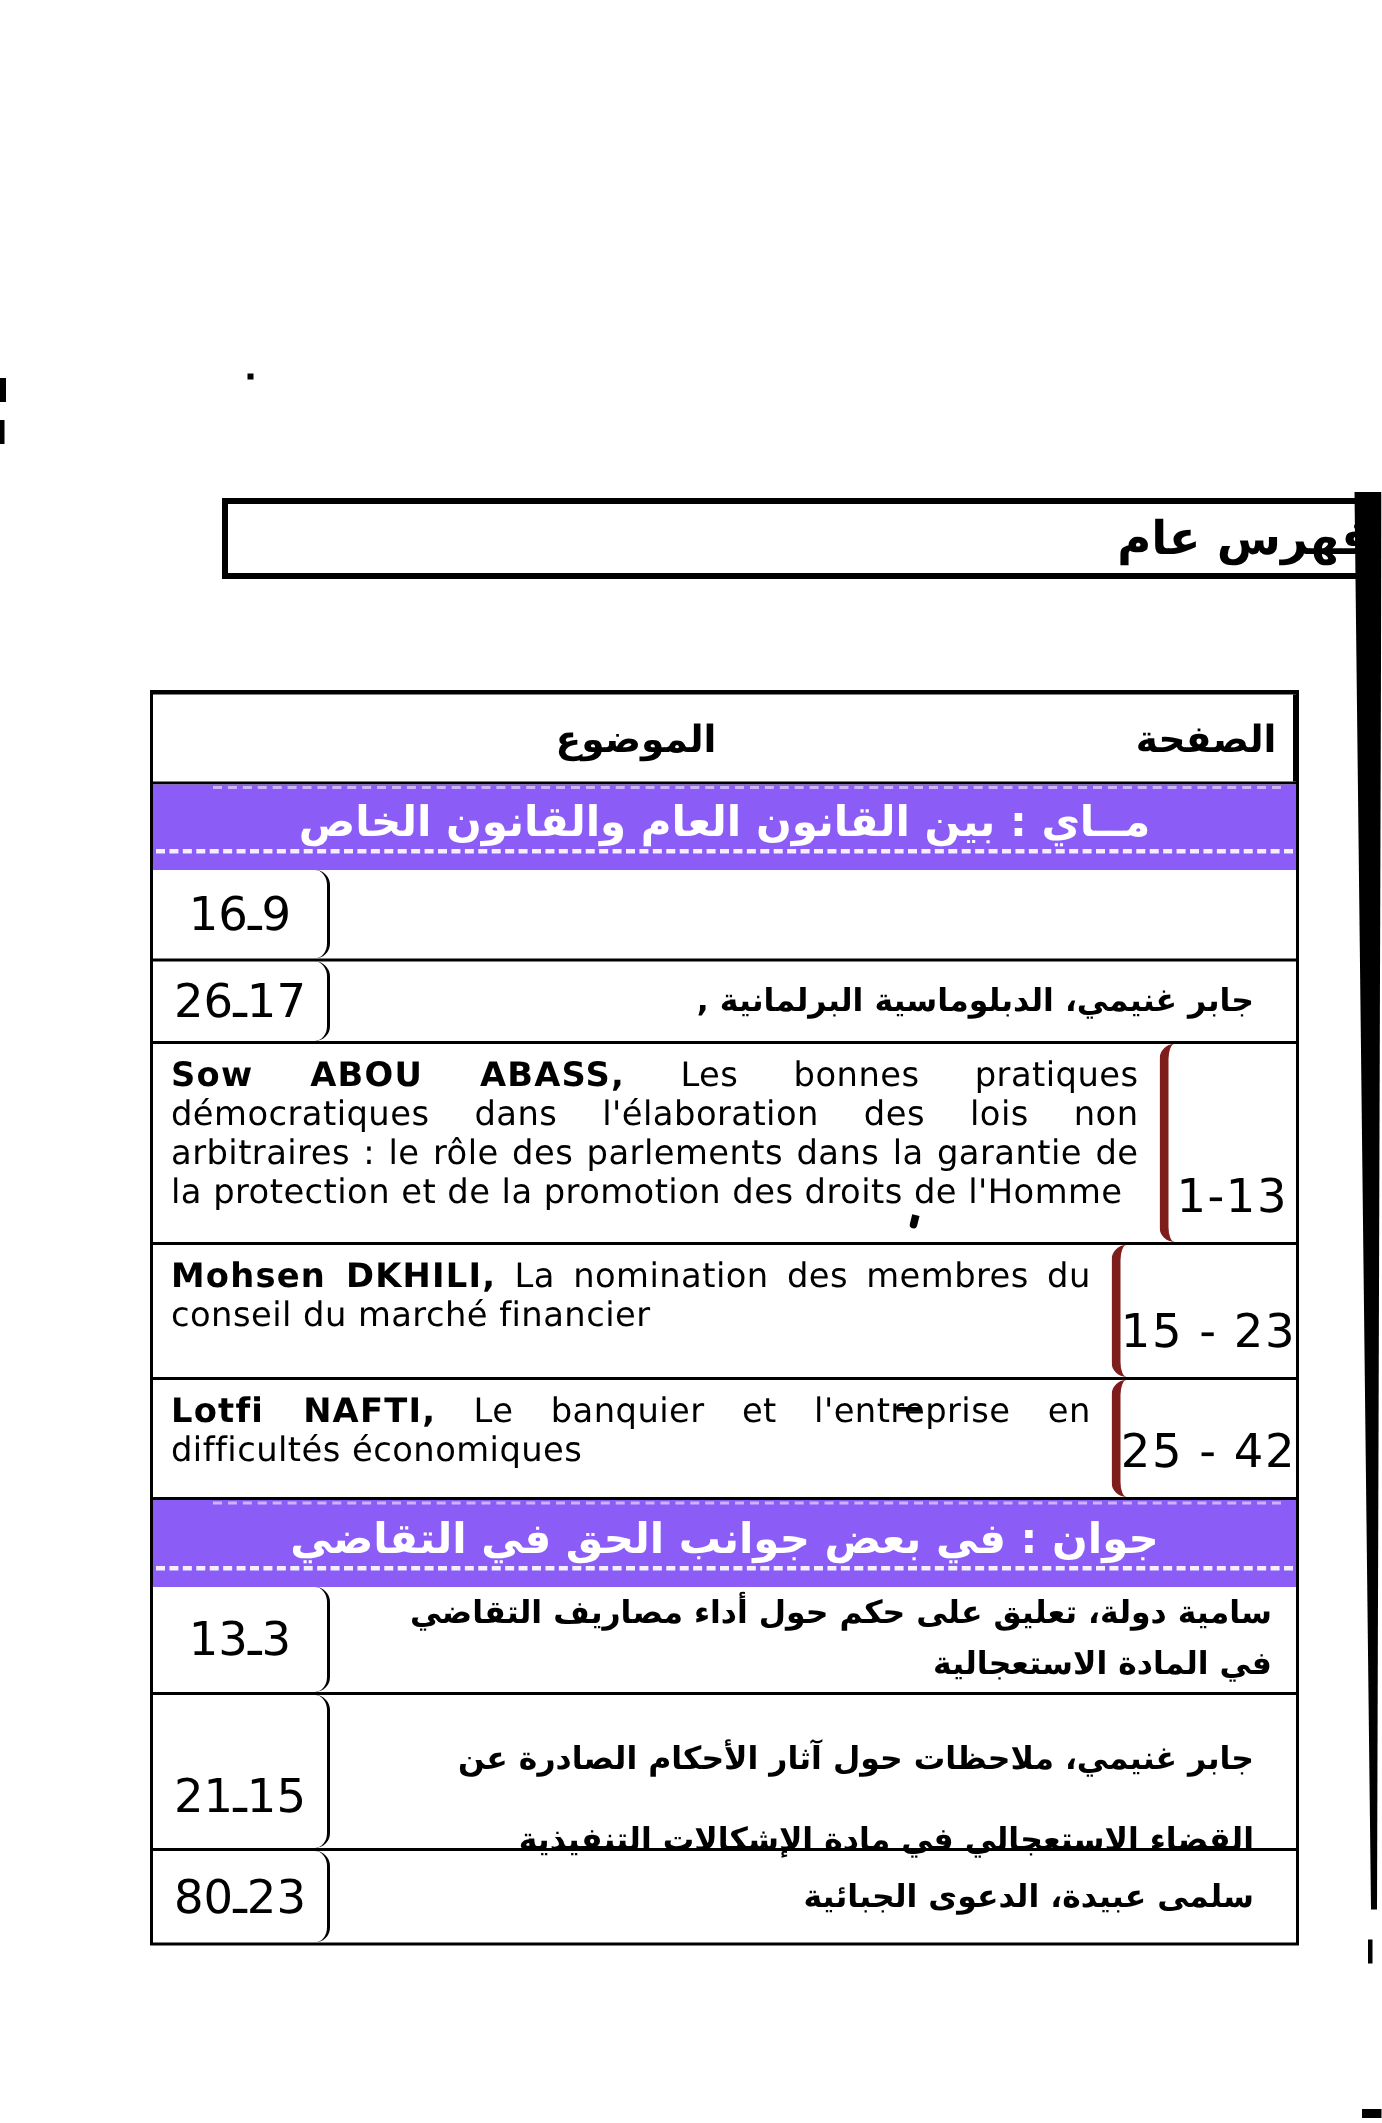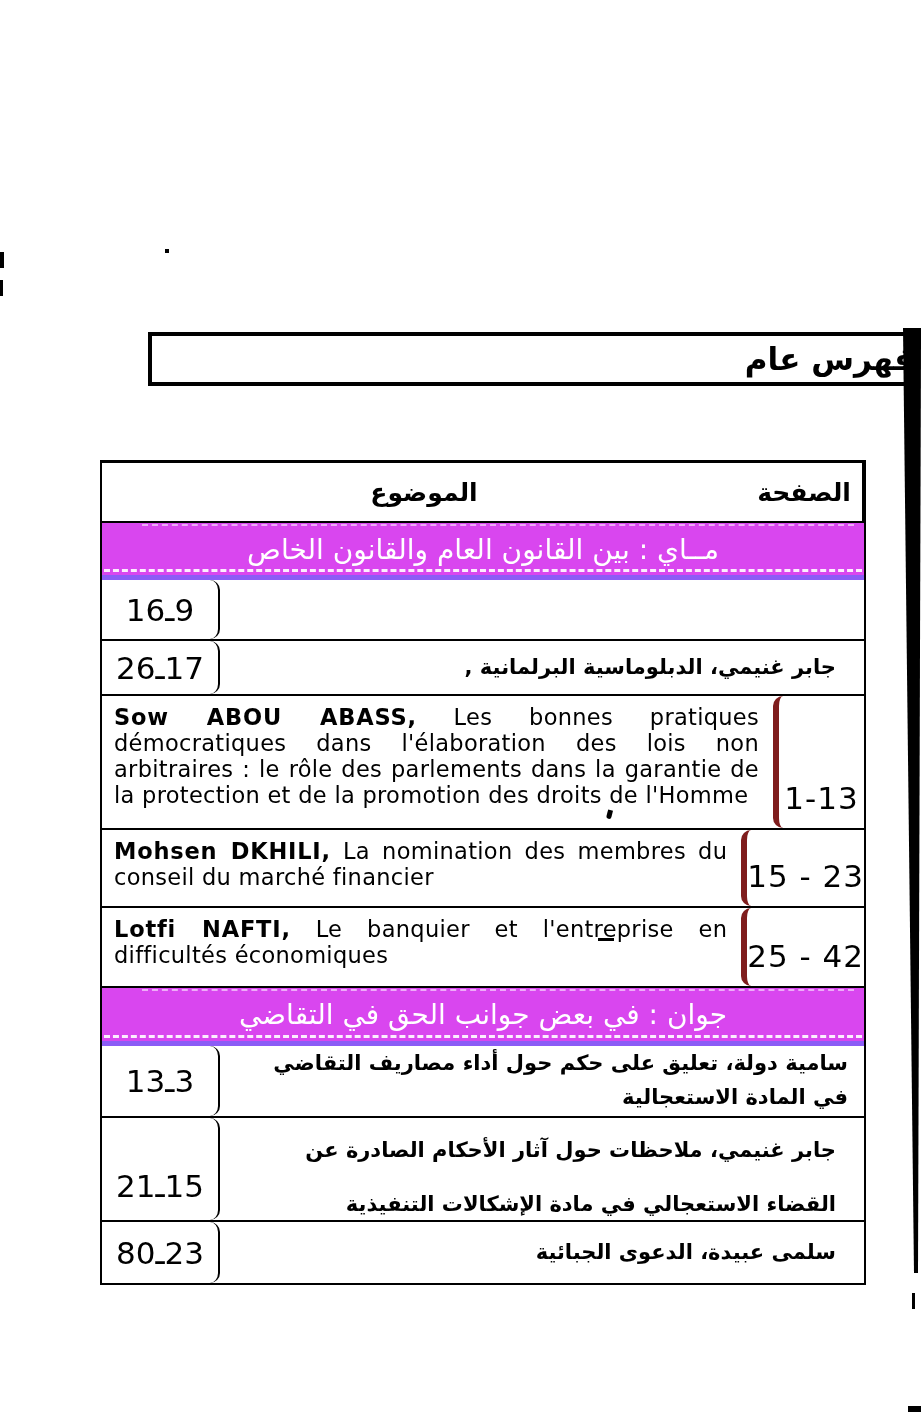--- a/index.html
+++ b/index.html
@@ -59,39 +59,39 @@
   .header-cell { font-weight: bold; font-size: 25px; justify-content: center; }
 
   .num {
     direction: ltr; unicode-bidi: bidi-override;
     font-size: 31px; font-weight: normal; letter-spacing: 1px;
     white-space: nowrap;
     border-radius: 10px;
   }
 
   .band {
-    height: 57px; background: #d946ef; color: #fff;
+    height: 57px; background: #8b5cf6; color: #fff;
     display: flex; align-items: center; justify-content: center;
-    font-size: 28px; font-weight: normal;
+    font-size: 28px; font-weight: bold;
     position: relative; box-sizing: border-box;
-    border-bottom: 5px solid #8b5cf6;
+    border-bottom: 8px solid #8b5cf6;
   }
   .band::after {
     content: ""; position: absolute; left: 2px; right: 2px; bottom: 3px;
     border-top: 3px dashed rgba(255,255,255,0.9);
   }
   .band::before {
     content: ""; position: absolute; left: 40px; right: 10px; top: 1px;
     border-top: 2px dashed rgba(255,255,255,0.55);
   }
 
   .ar { direction: rtl; font-weight: bold; font-size: 21px; line-height: 1.6; }
   .ar.center { justify-content: center; padding: 0 16px; }
   .ar.right  { justify-content: flex-start; padding: 0 28px; }
-  .ar.two-line { line-height: 2.55; padding-top: 6px; align-items: flex-start; }
+  .ar.two-line { line-height: 2.55; padding-top: 16px; align-items: flex-start; }
 
   .fr-text {
     flex: 1 1 auto; direction: ltr;
     font-size: 22.5px; line-height: 26px; letter-spacing: 0.3px;
     padding: 8px 14px 6px 12px;
     text-align: justify;
   }
   .fr-text .author { font-weight: bold; letter-spacing: 0.8px; }
 
   .pb-low { align-items: flex-end; padding-bottom: 16px; }
@@ -132,21 +132,21 @@
     <div class="row" style="height:55px">
       <div class="cell page-col num">26ـ17</div>
       <div class="cell subject-col ar right" dir="rtl" lang="ar">جابر غنيمي، الدبلوماسية البرلمانية ,</div>
     </div>
 
     <div class="row" style="height:134px">
       <div class="cell fr-text"><span class="author">Sow ABOU ABASS,</span> <span>Les bonnes pratiques démocratiques dans l'élaboration des lois non arbitraires : le rôle des parlements dans la garantie de la protection et de la promotion des droits de l'Homme</span></div>
       <div class="cell page-col-right num">1-13</div>
     </div>
 
-    <div class="row" style="height:78px">
+    <div class="row" style="height:90px">
       <div class="cell fr-text"><span class="author">Mohsen DKHILI,</span> <span>La nomination des membres du conseil du marché financier</span></div>
       <div class="cell page-col-right num">15 - 23</div>
     </div>
 
     <div class="row" style="height:80px">
       <div class="cell fr-text"><span class="author">Lotfi NAFTI,</span> <span>Le banquier et l'entreprise en difficultés économiques</span></div>
       <div class="cell page-col-right num">25 - 42</div>
     </div>
 
     <div class="band" style="height:58px" dir="rtl" lang="ar">جوان : في بعض جوانب الحق في التقاضي</div>

